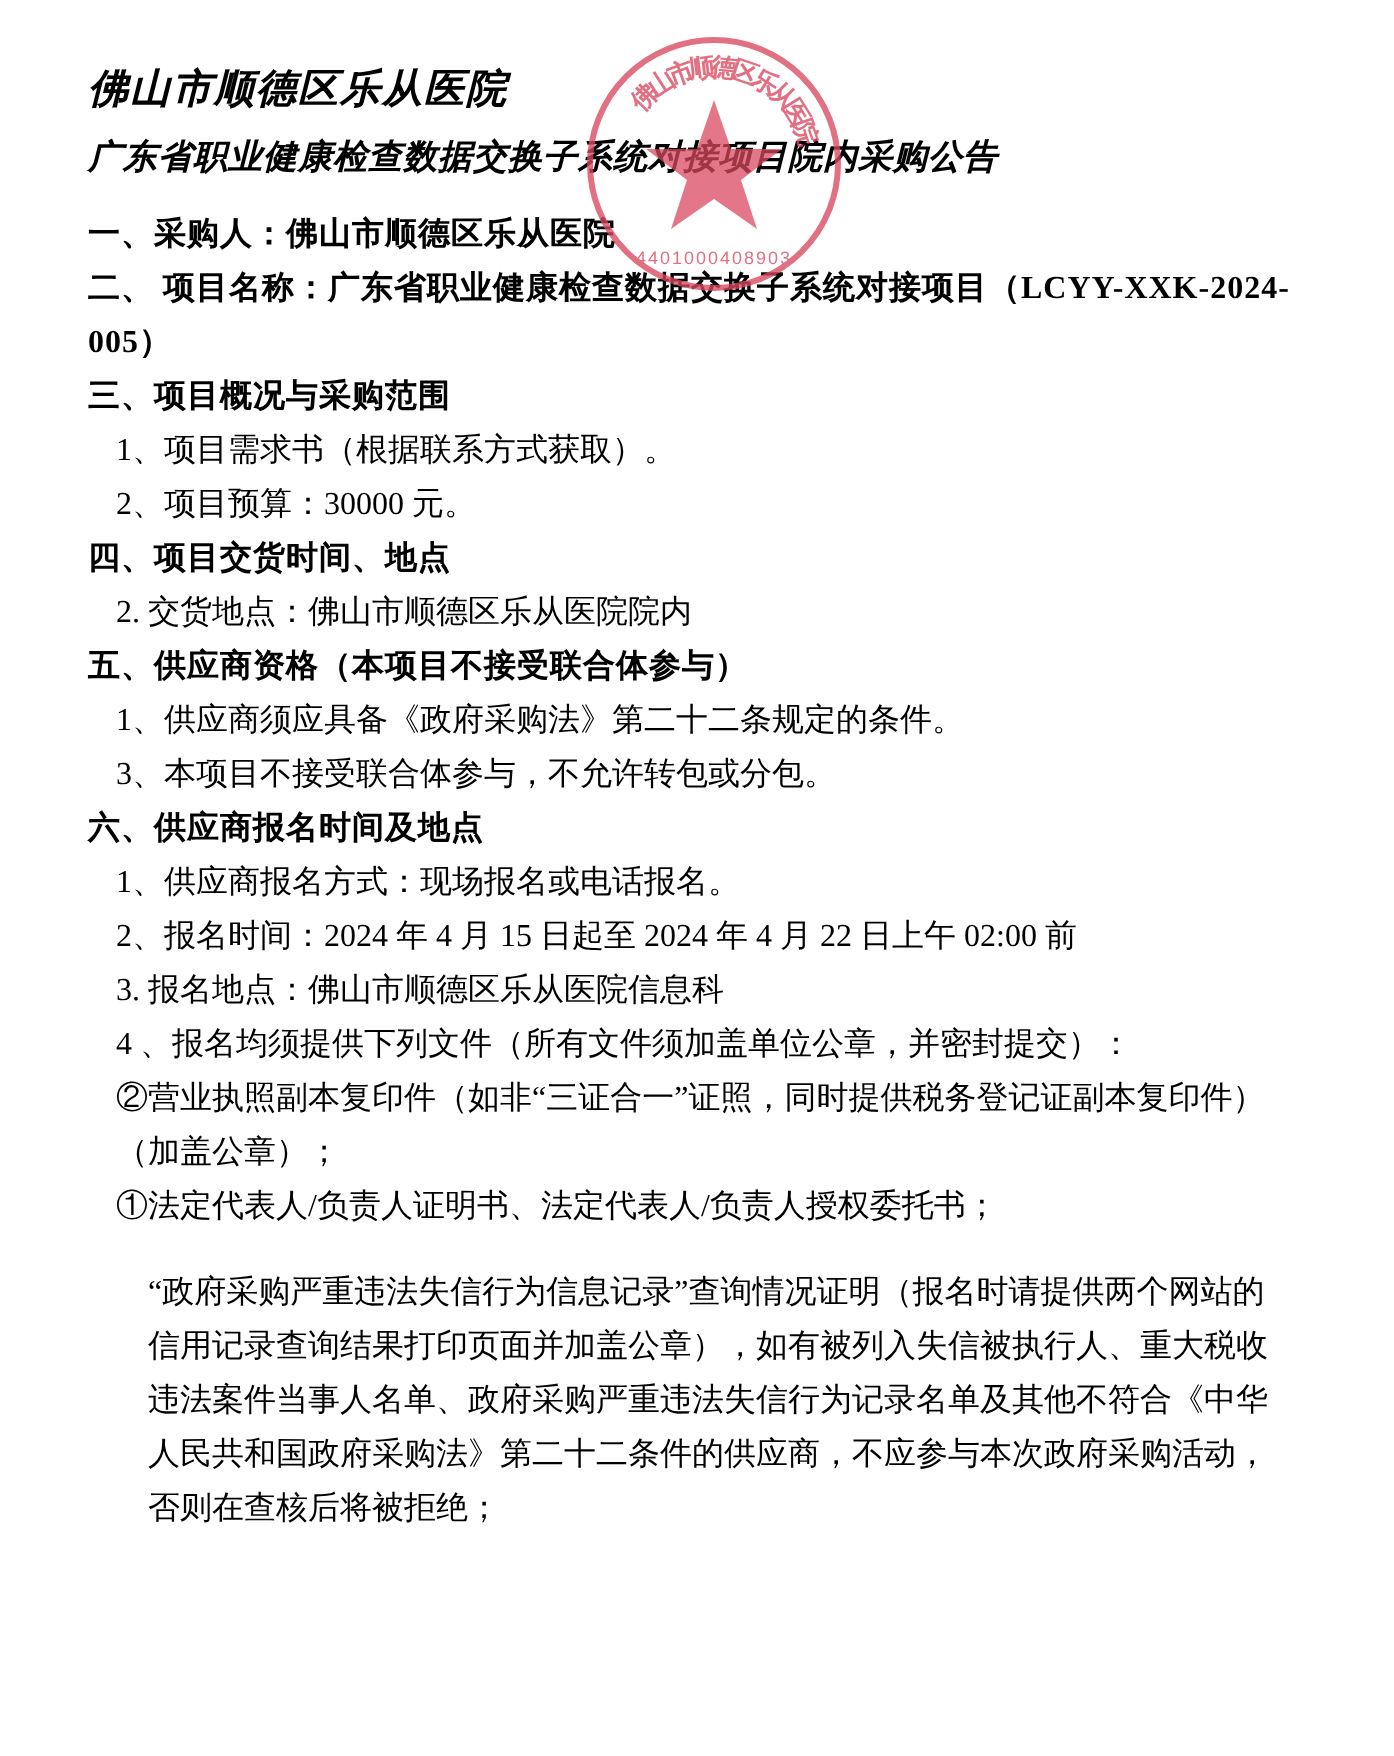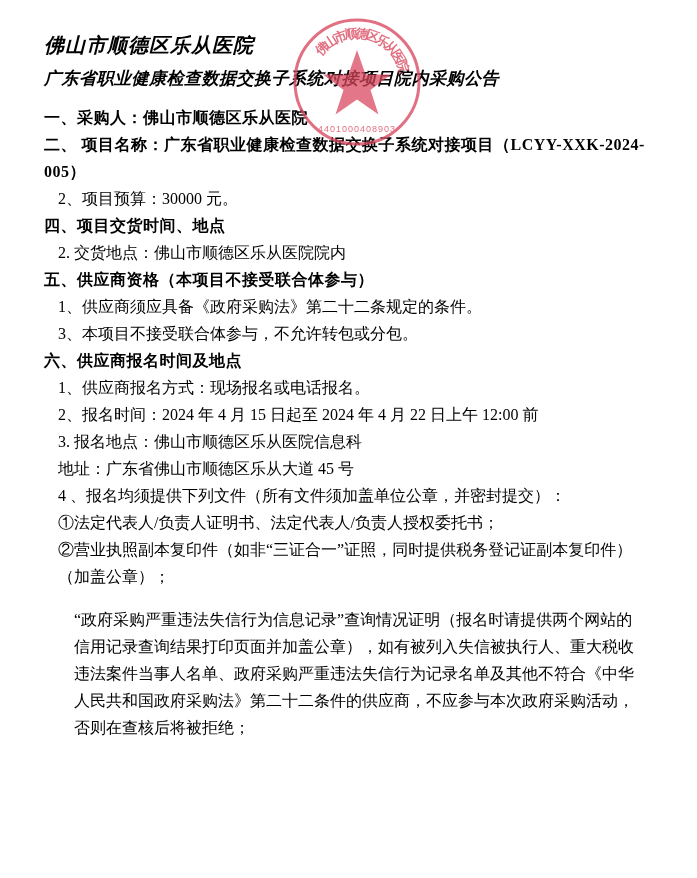--- a/index.html
+++ b/index.html
@@ -105,30 +105,31 @@
   </div>
 
   <div class="title-block">
     <div class="title-line1">佛山市顺德区乐从医院</div>
     <div class="title-line2">广东省职业健康检查数据交换子系统对接项目院内采购公告</div>
   </div>
 
   <div class="body-text">
     <p class="para section">一、采购人：佛山市顺德区乐从医院</p>
     <p class="para section">二、 项目名称：广东省职业健康检查数据交换子系统对接项目（LCYY-XXK-2024-005）</p>
+    <p class="para section">三、项目概况与采购范围</p>
+    <p class="para indent1">1、项目需求书（根据联系方式获取）。</p>
     <p class="para indent1">2、项目预算：30000 元。</p>
     <p class="para section">四、项目交货时间、地点</p>
     <p class="para indent1">2. 交货地点：佛山市顺德区乐从医院院内</p>
     <p class="para section">五、供应商资格（本项目不接受联合体参与）</p>
     <p class="para indent1">1、供应商须应具备《政府采购法》第二十二条规定的条件。</p>
     <p class="para indent1">3、本项目不接受联合体参与，不允许转包或分包。</p>
     <p class="para section">六、供应商报名时间及地点</p>
     <p class="para indent1">1、供应商报名方式：现场报名或电话报名。</p>
-    <p class="para indent1">2、报名时间：2024 年 4 月 15 日起至 2024 年 4 月 22 日上午 12:00 前</p>
+    <p class="para indent1">2、报名时间：2024 年 4 月 15 日起至 2024 年 4 月 22 日上午 02:00 前</p>
     <p class="para indent1">3. 报名地点：佛山市顺德区乐从医院信息科</p>
-    <p class="para indent1">地址：广东省佛山市顺德区乐从大道 45 号</p>
     <p class="para indent1">4 、报名均须提供下列文件（所有文件须加盖单位公章，并密封提交）：</p>
+    <p class="para indent1">②营业执照副本复印件（如非“三证合一”证照，同时提供税务登记证副本复印件）（加盖公章）；</p>
     <p class="para indent1">①法定代表人/负责人证明书、法定代表人/负责人授权委托书；</p>
-    <p class="para indent1">②营业执照副本复印件（如非“三证合一”证照，同时提供税务登记证副本复印件）（加盖公章）；</p>
     <p class="para hang">“政府采购严重违法失信行为信息记录”查询情况证明（报名时请提供两个网站的信用记录查询结果打印页面并加盖公章），如有被列入失信被执行人、重大税收违法案件当事人名单、政府采购严重违法失信行为记录名单及其他不符合《中华人民共和国政府采购法》第二十二条件的供应商，不应参与本次政府采购活动，否则在查核后将被拒绝；</p>
   </div>
 
 </div>
 
 </body></html>

